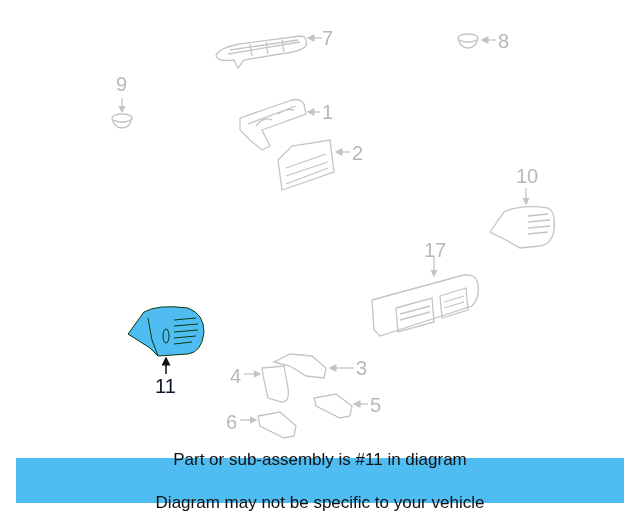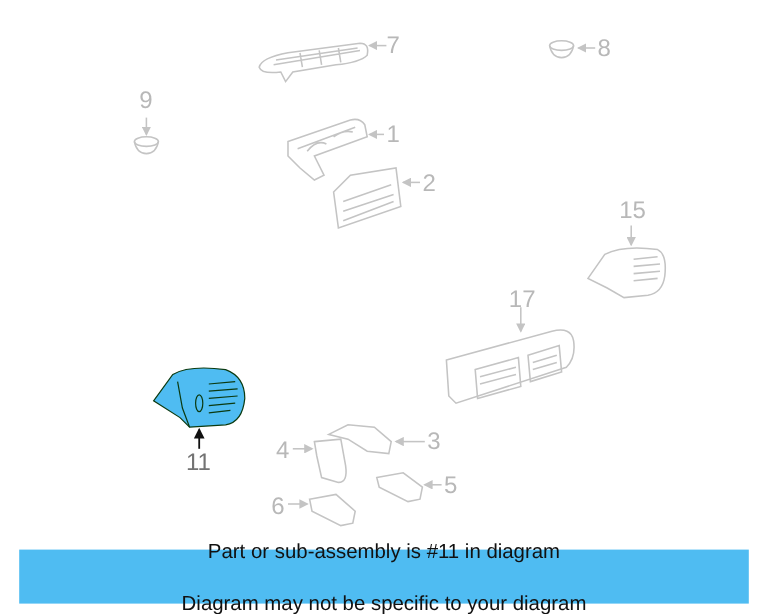--- a/index.html
+++ b/index.html
@@ -1,19 +1,19 @@
 <!DOCTYPE html>
 <html><head>
 <meta charset="utf-8">
 <style>
   html, body { margin:0; padding:0; background:#ffffff; }
   body { width:640px; height:512px; position:relative; overflow:hidden; font-family:"Liberation Sans", sans-serif; }
   #diagram { position:absolute; left:0; top:0; width:640px; height:512px; }
   .callout { position:absolute; font-family:"Liberation Sans", sans-serif; font-size:20px; color:#b8b8b8; line-height:1; }
-  .callout.hl { color:#737373; }
+  .callout.hl { color:#0f172a; }
   .banner { position:absolute; left:16px; top:458px; width:608px; height:45px; background:#4fbcf2; display:flex; flex-direction:column; align-items:center; justify-content:center;gap:24px; }
   .banner span { font-size:17px; color:#111; line-height:19px; }
 </style>
 </head>
 <body>
 
 <svg id="diagram" viewBox="0 0 640 512" xmlns="http://www.w3.org/2000/svg">
   <defs>
     <marker id="ah" markerWidth="6" markerHeight="6" refX="5" refY="3" orient="auto">
       <path d="M0,0 L6,3 L0,6 Z" fill="#c4c4c4"></path>
@@ -95,24 +95,24 @@
     <ellipse cx="166" cy="336" rx="3" ry="7" fill="none"></ellipse>
     <line x1="166" y1="374" x2="166" y2="358" stroke="#111" stroke-width="1.5" marker-end="url(#ahd)"></line>
   </g>
 </svg>
 
 <span class="callout" style="left:322px;top:28px">7</span>
 <span class="callout" style="left:498px;top:31px">8</span>
 <span class="callout" style="left:116px;top:74px">9</span>
 <span class="callout" style="left:322px;top:102px">1</span>
 <span class="callout" style="left:352px;top:143px">2</span>
-<span class="callout" style="left:516px;top:166px">15</span>
+<span class="callout" style="left:516px;top:166px">10</span>
 <span class="callout" style="left:424px;top:240px">17</span>
 <span class="callout" style="left:356px;top:358px">3</span>
 <span class="callout" style="left:230px;top:366px">4</span>
 <span class="callout" style="left:370px;top:395px">5</span>
 <span class="callout" style="left:226px;top:412px">6</span>
 <span class="callout hl" style="left:155px;top:376px">11</span>
 
 <div class="banner">
   <span>Part or sub-assembly is #11 in diagram</span>
-  <span>Diagram may not be specific to your diagram</span>
+  <span>Diagram may not be specific to your vehicle</span>
 </div>
 
 </body></html>

